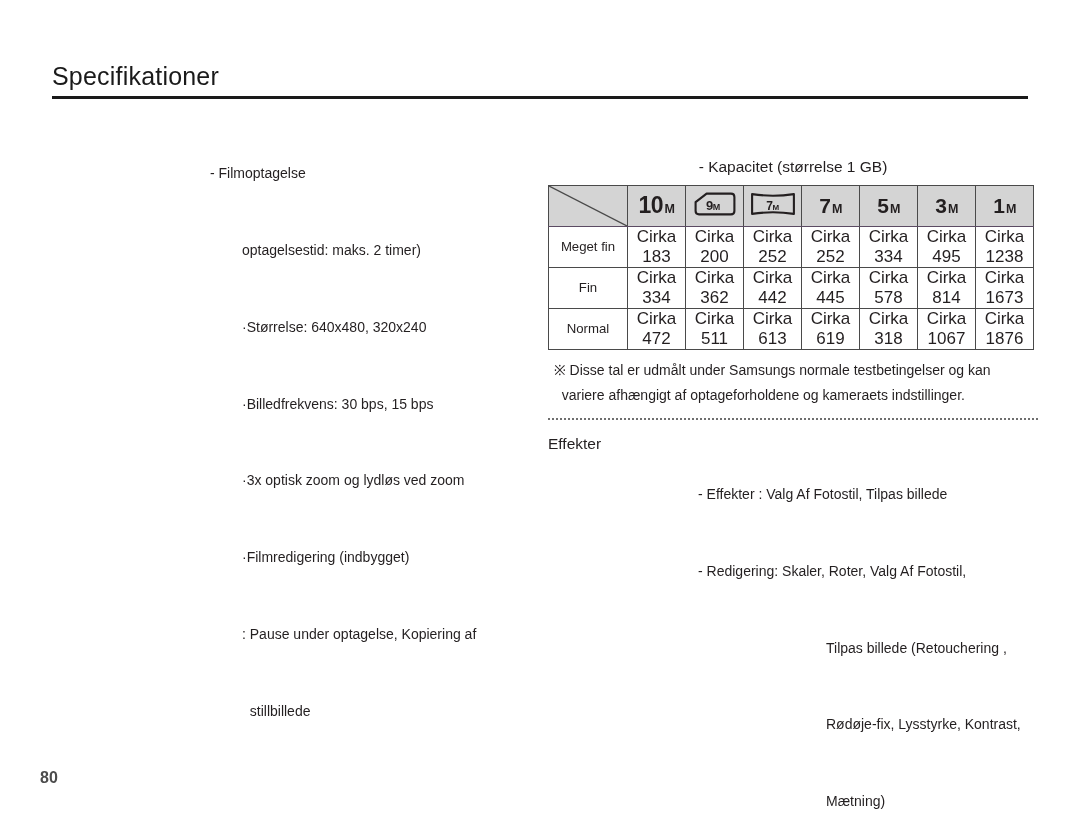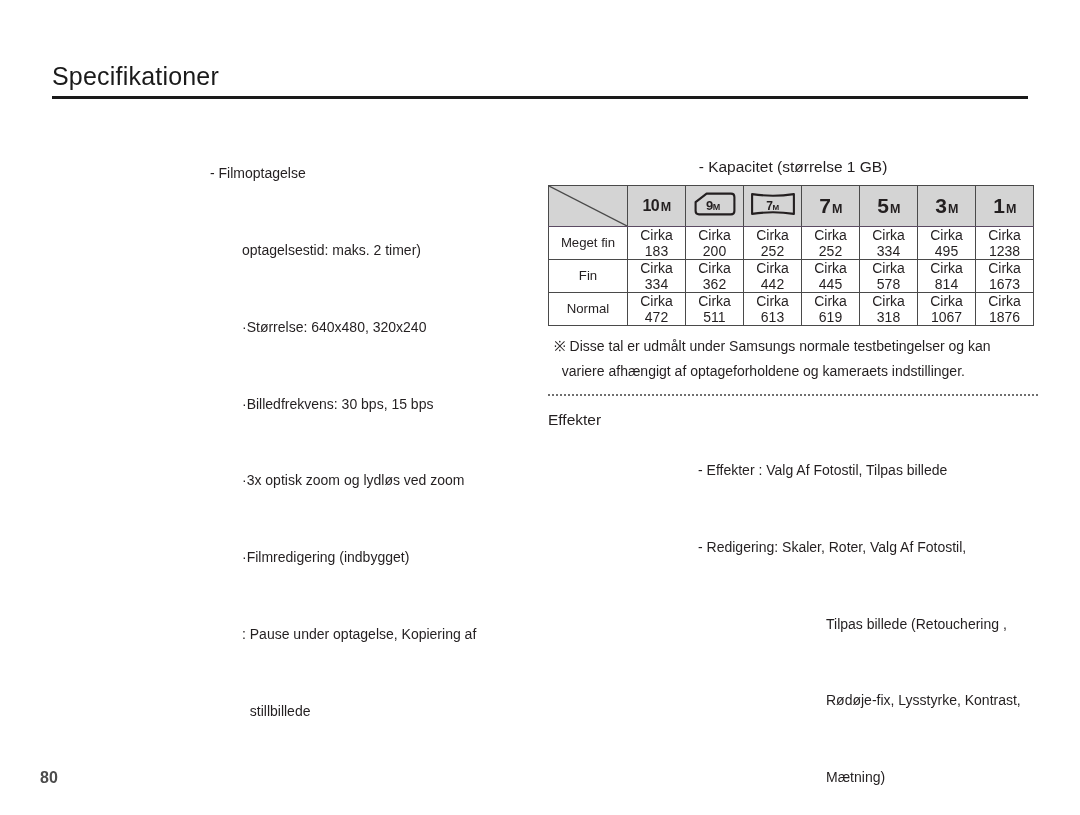--- a/index.html
+++ b/index.html
@@ -104,21 +104,21 @@
   table.spec-table thead th {
     background: #d4d4d4;
     border-bottom: 1.6px solid #5b4b63;
   }
 
   
   #capacity-table { width: 486px; }
   #capacity-table thead td { height: 40px; }
   #capacity-table tbody td {
     height: 30px;
-    font-size: 14px;
+    font-size: 17px;
     background: #ffffff;
   }
   #capacity-table tbody td.rowhead { font-size: 13.2px; }
   td.diag-cell {
     position: relative;
     overflow: hidden;
   }
   td.diag-cell .diag-line {
     position: absolute;
     left: 0; top: 0;
@@ -193,21 +193,21 @@
 
   <table id="capacity-table" class="spec-table">
     <thead>
       <tr>
         <td class="diag-cell" style="width:78px">
           <svg class="diag-line" viewBox="0 0 78 40" preserveAspectRatio="none">
             <line x1="0" y1="0" x2="78" y2="40" stroke="#4a4a4a" stroke-width="1.3"></line>
           </svg>
         </td>
         <td><span class="res-icon">
-              <span class="res-plain"><span class="big" style="font-size:16px">10</span><span class="sml" style="font-size:12.5px">M</span></span>
+              <span class="res-plain"><span class="big" style="font-size:23px">10</span><span class="sml" style="font-size:12.5px">M</span></span>
             </span></td>
         <td><span class="res-icon">
               <span class="icon-svg-wrap" style="position:relative;width:42px;height:24px;display:inline-block">
                 <svg width="42" height="24" viewBox="0 0 42 24" style="position:absolute;left:0;top:0">
                   <path d="M 12.6 1.6 L 37 1.6 Q 40.4 1.6 40.4 5 L 40.4 19 Q 40.4 22.4 37 22.4 L 5 22.4 Q 1.6 22.4 1.6 19 L 1.6 10.08 Z" fill="none" stroke="#231f20" stroke-width="2.1" stroke-linejoin="round"></path>
                 </svg>
                 <span style="position:absolute;left:12.6px;top:50%;transform:translateY(-50%);font-weight:bold;letter-spacing:-0.5px;line-height:1"><span style="font-size:13px">9</span><span style="font-size:9px">M</span></span>
               </span>
             </span></td>
         <td><span class="res-icon">

